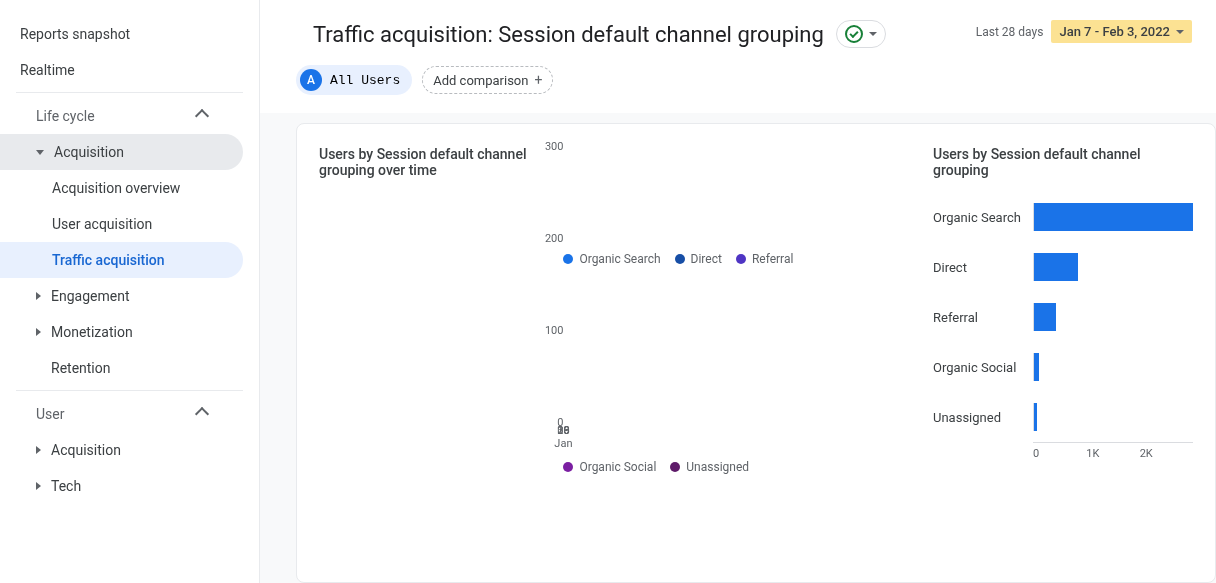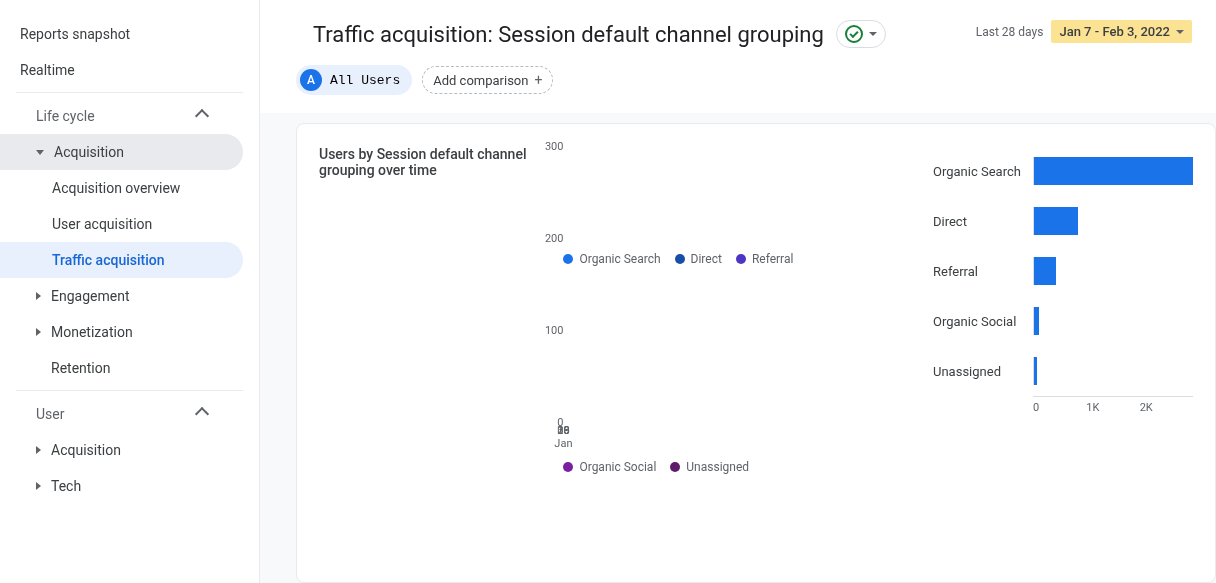--- a/index.html
+++ b/index.html
@@ -290,20 +290,21 @@
               <span>Organic Social</span>
             </div>
             <div class="legend-item">
               <span class="dot" style="background: rgb(94, 27, 105);"></span>
               <span>Unassigned</span>
             </div>
           </div>
       </div>
 
       <div class="bar-col">
+        <div class="chart-title">Users by Session default channel grouping</div>
         <div id="bar-plot">
             <div class="bar-row">
               <div class="bar-label">Organic Search</div>
               <div class="bar-track">
                 <div class="bar-fill" style="width: 100%; background: rgb(26, 115, 232);"></div>
               </div>
             </div>
             <div class="bar-row">
               <div class="bar-label">Direct</div>
               <div class="bar-track">

